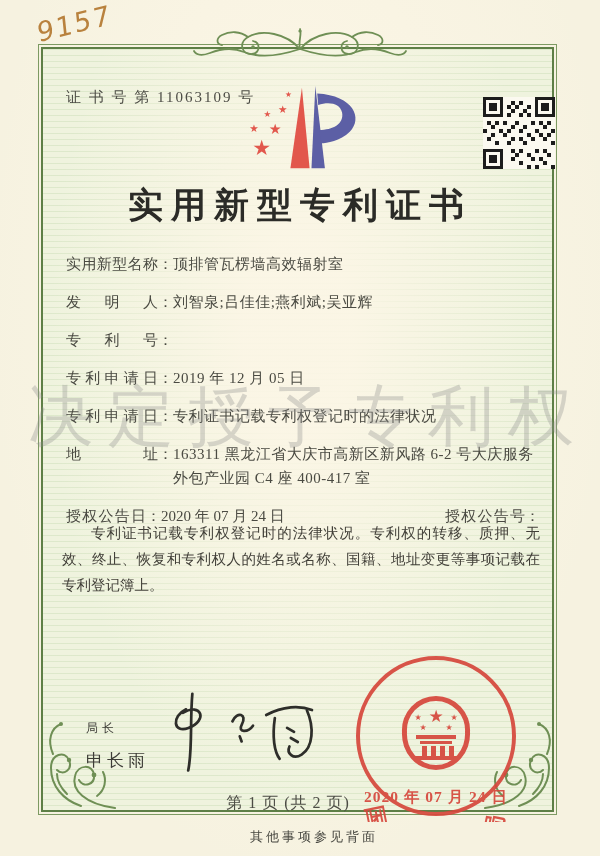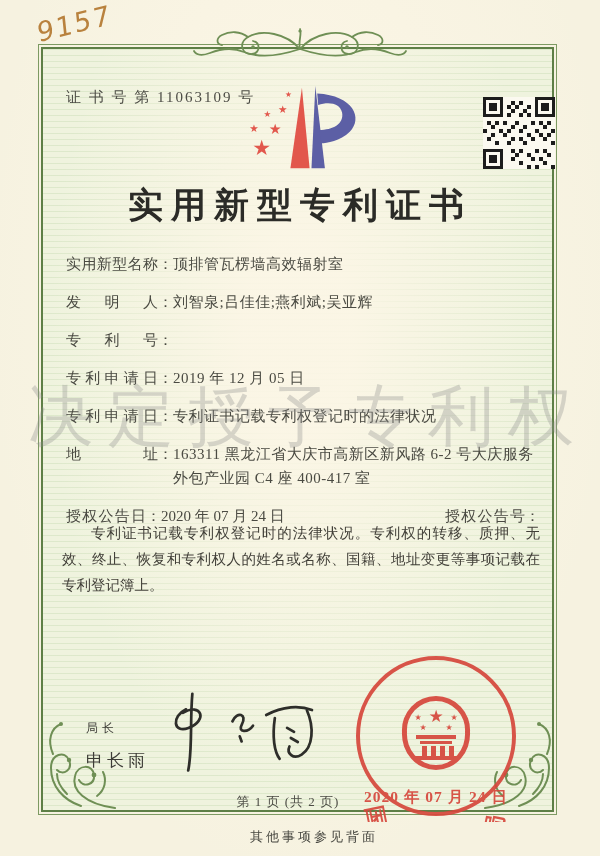--- a/index.html
+++ b/index.html
@@ -73,21 +73,21 @@
   }
   
   .director-title{position:absolute;left:86px;top:720px;font-size:12px;color:#3c3c36;letter-spacing:4px;z-index:3;}
   .director-name{position:absolute;left:86px;top:749px;font-size:17px;color:#3c3c36;letter-spacing:4px;z-index:3;}
   .signature{position:absolute;left:158px;top:684px;width:170px;height:96px;z-index:3;}
   
   .seal{position:absolute;left:350px;top:650px;width:172px;height:172px;z-index:4;opacity:0.92;}
   
   .page-info{
     position:absolute;left:0;top:793px;width:576px;text-align:center;
-    font-size:13px;color:#4c4c45;letter-spacing:1px;z-index:2;
+    font-size:16px;color:#4c4c45;letter-spacing:1px;z-index:2;
   }
   .back-note{
     position:absolute;left:16px;top:828px;width:596px;text-align:center;
     font-size:13px;color:#474740;letter-spacing:3px;z-index:2;
   }
   
   .orn{position:absolute;z-index:3;pointer-events:none;}
   .orn-top{left:192px;top:25px;width:216px;height:44px;}
   .orn-bl{left:41px;top:698px;width:104px;height:114px;}
   .orn-br{left:455px;top:698px;width:104px;height:114px;transform:scaleX(-1);}

